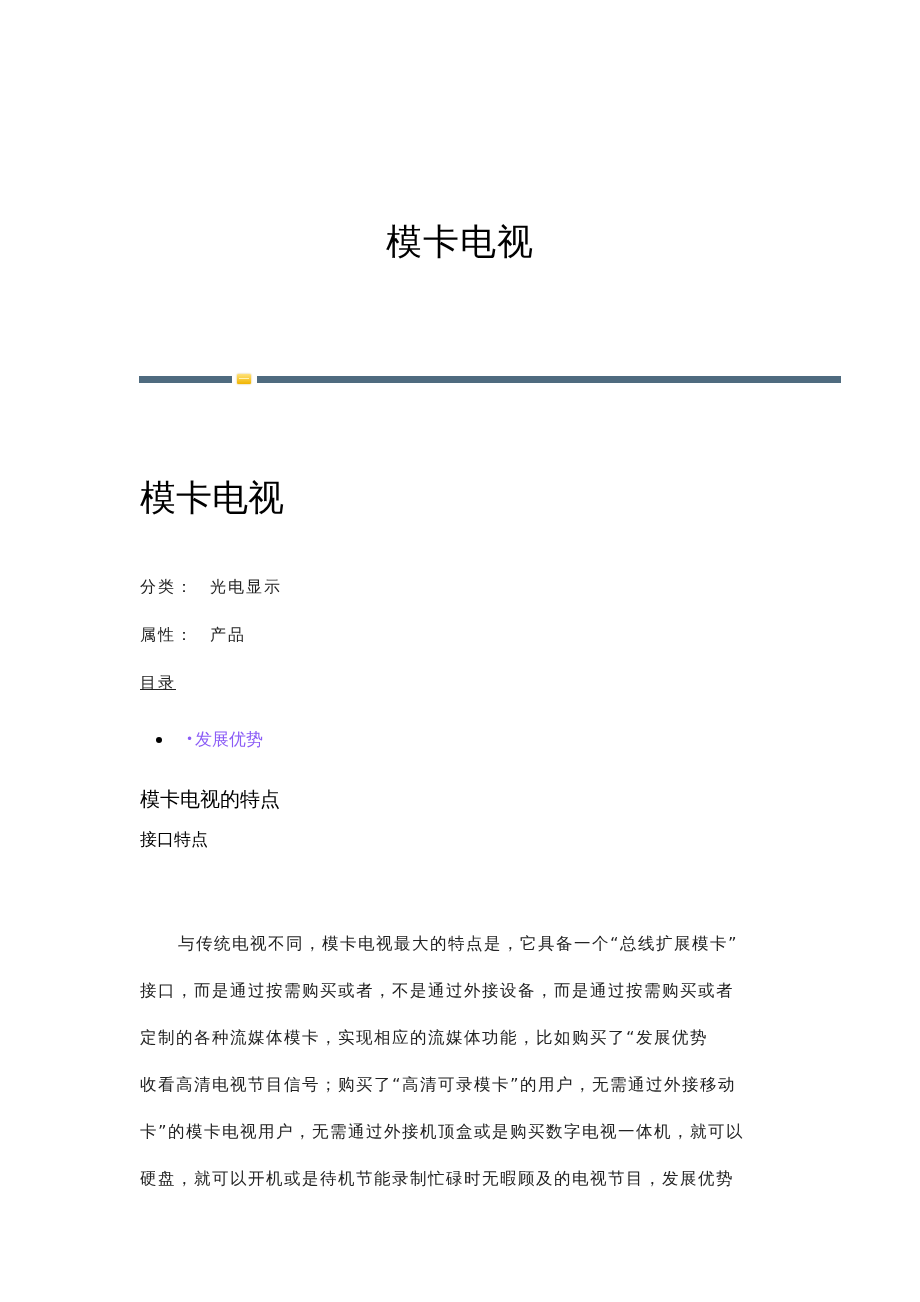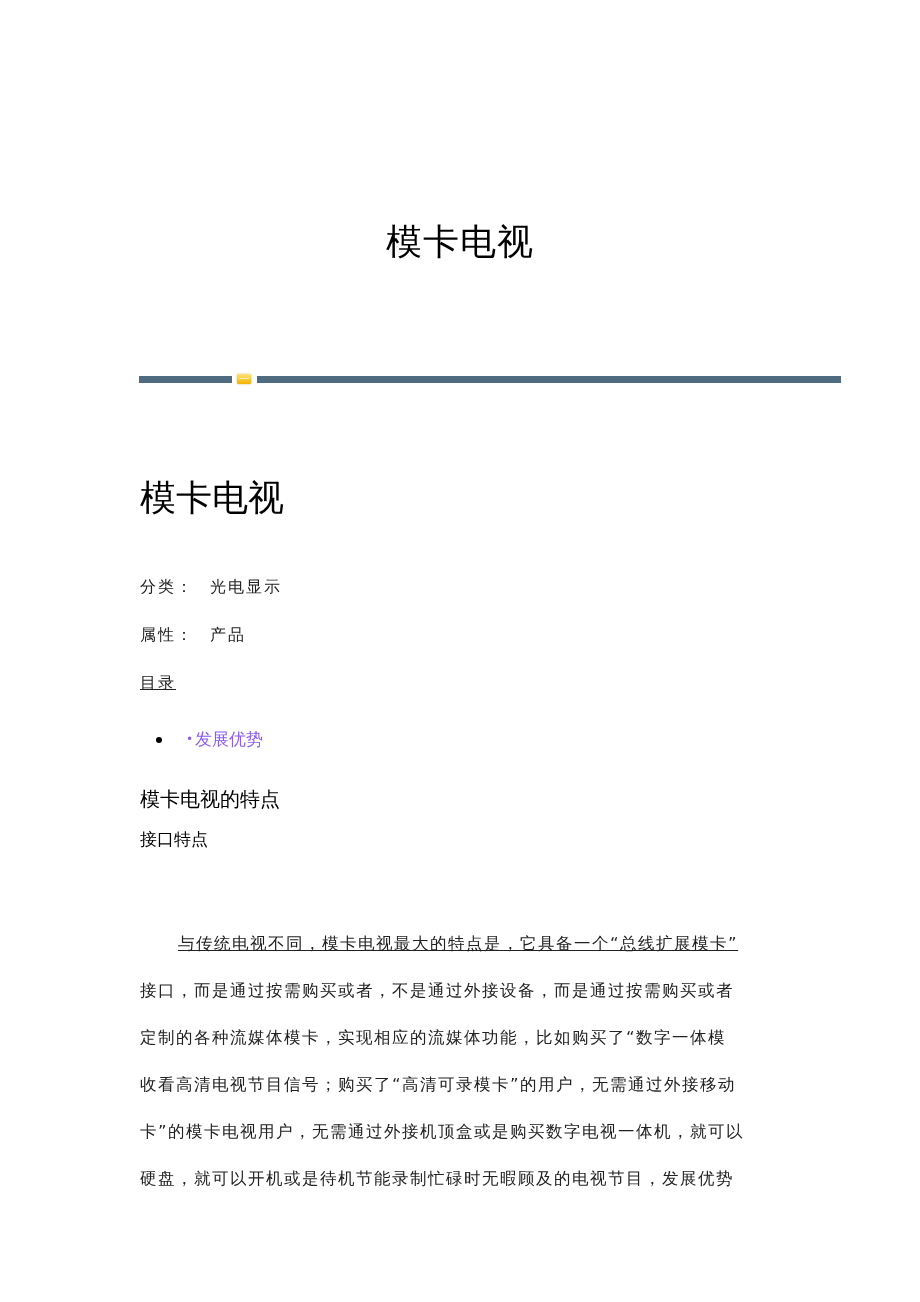--- a/index.html
+++ b/index.html
@@ -20,21 +20,21 @@
     .meta .val { margin-left: 16px; }
     .toc-item { position: absolute; top: 728px; left: 156px; font-size: 17px; color: #8b5cf6; }
     .toc-item .bullet { display: inline-block; width: 6px; height: 6px; background: #000; border-radius: 50%;
                         vertical-align: middle; margin-right: 24px; }
     .toc-item .dot { font-size: 12px; vertical-align: 2px; margin-right: 2px; }
     .h2 { position: absolute; top: 786px; left: 140px; font-size: 20px; color: #000; }
     .h3 { position: absolute; top: 828px; left: 140px; font-size: 17px; font-weight: normal; color: #000; }
     .para { position: absolute; top: 920px; left: 140px; width: 632px; font-size: 16.5px;
             line-height: 47px; color: #222; letter-spacing: 1.5px; }
     .para .line { display: block; white-space: nowrap; height: 47px; }
-    .para .indent { padding-left: 38px; text-decoration: underline; }
+    .para .indent { padding-left: 38px; }
   </style>
 </head>
 <body>
 
 <div class="cover-title">模卡电视</div>
 
 <div class="divider">
   <div class="seg-left"></div>
   <div class="orn"></div>
   <div class="seg-right"></div>
@@ -53,17 +53,17 @@
 <div class="toc-item">
   <span class="bullet"></span><span class="dot">•</span><span>发展优势</span>
 </div>
 
 <div class="h2">模卡电视的特点</div>
 <div class="h3">接口特点</div>
 
 <div class="para">
   <span class="line indent">与传统电视不同，模卡电视最大的特点是，它具备一个“总线扩展模卡”</span>
   <span class="line">接口，而是通过按需购买或者，不是通过外接设备，而是通过按需购买或者</span>
-  <span class="line">定制的各种流媒体模卡，实现相应的流媒体功能，比如购买了“数字一体模</span>
+  <span class="line">定制的各种流媒体模卡，实现相应的流媒体功能，比如购买了“发展优势</span>
   <span class="line">收看高清电视节目信号；购买了“高清可录模卡”的用户，无需通过外接移动</span>
   <span class="line">卡”的模卡电视用户，无需通过外接机顶盒或是购买数字电视一体机，就可以</span>
   <span class="line">硬盘，就可以开机或是待机节能录制忙碌时无暇顾及的电视节目，发展优势</span>
 </div>
 
 </body></html>

